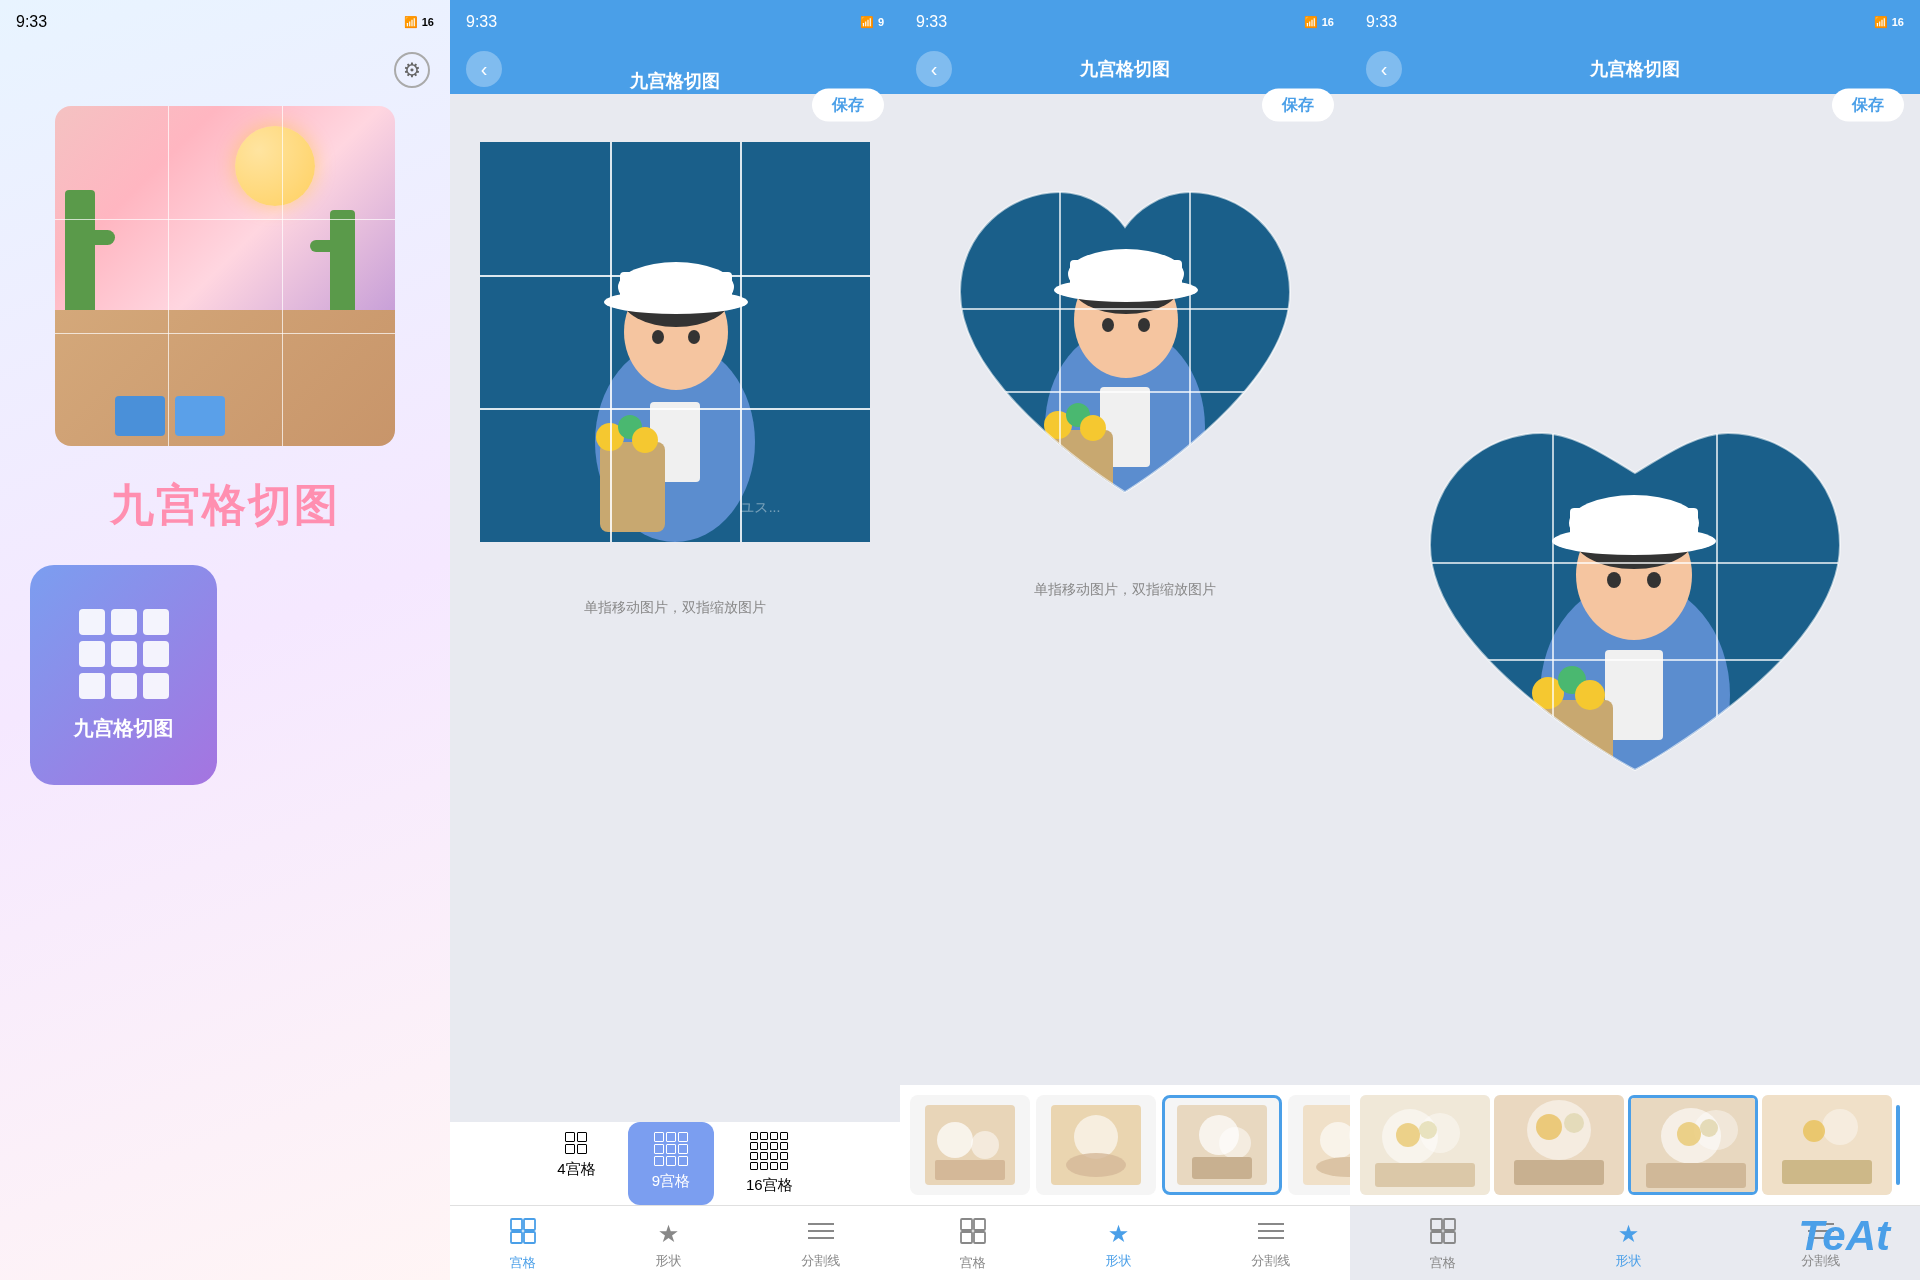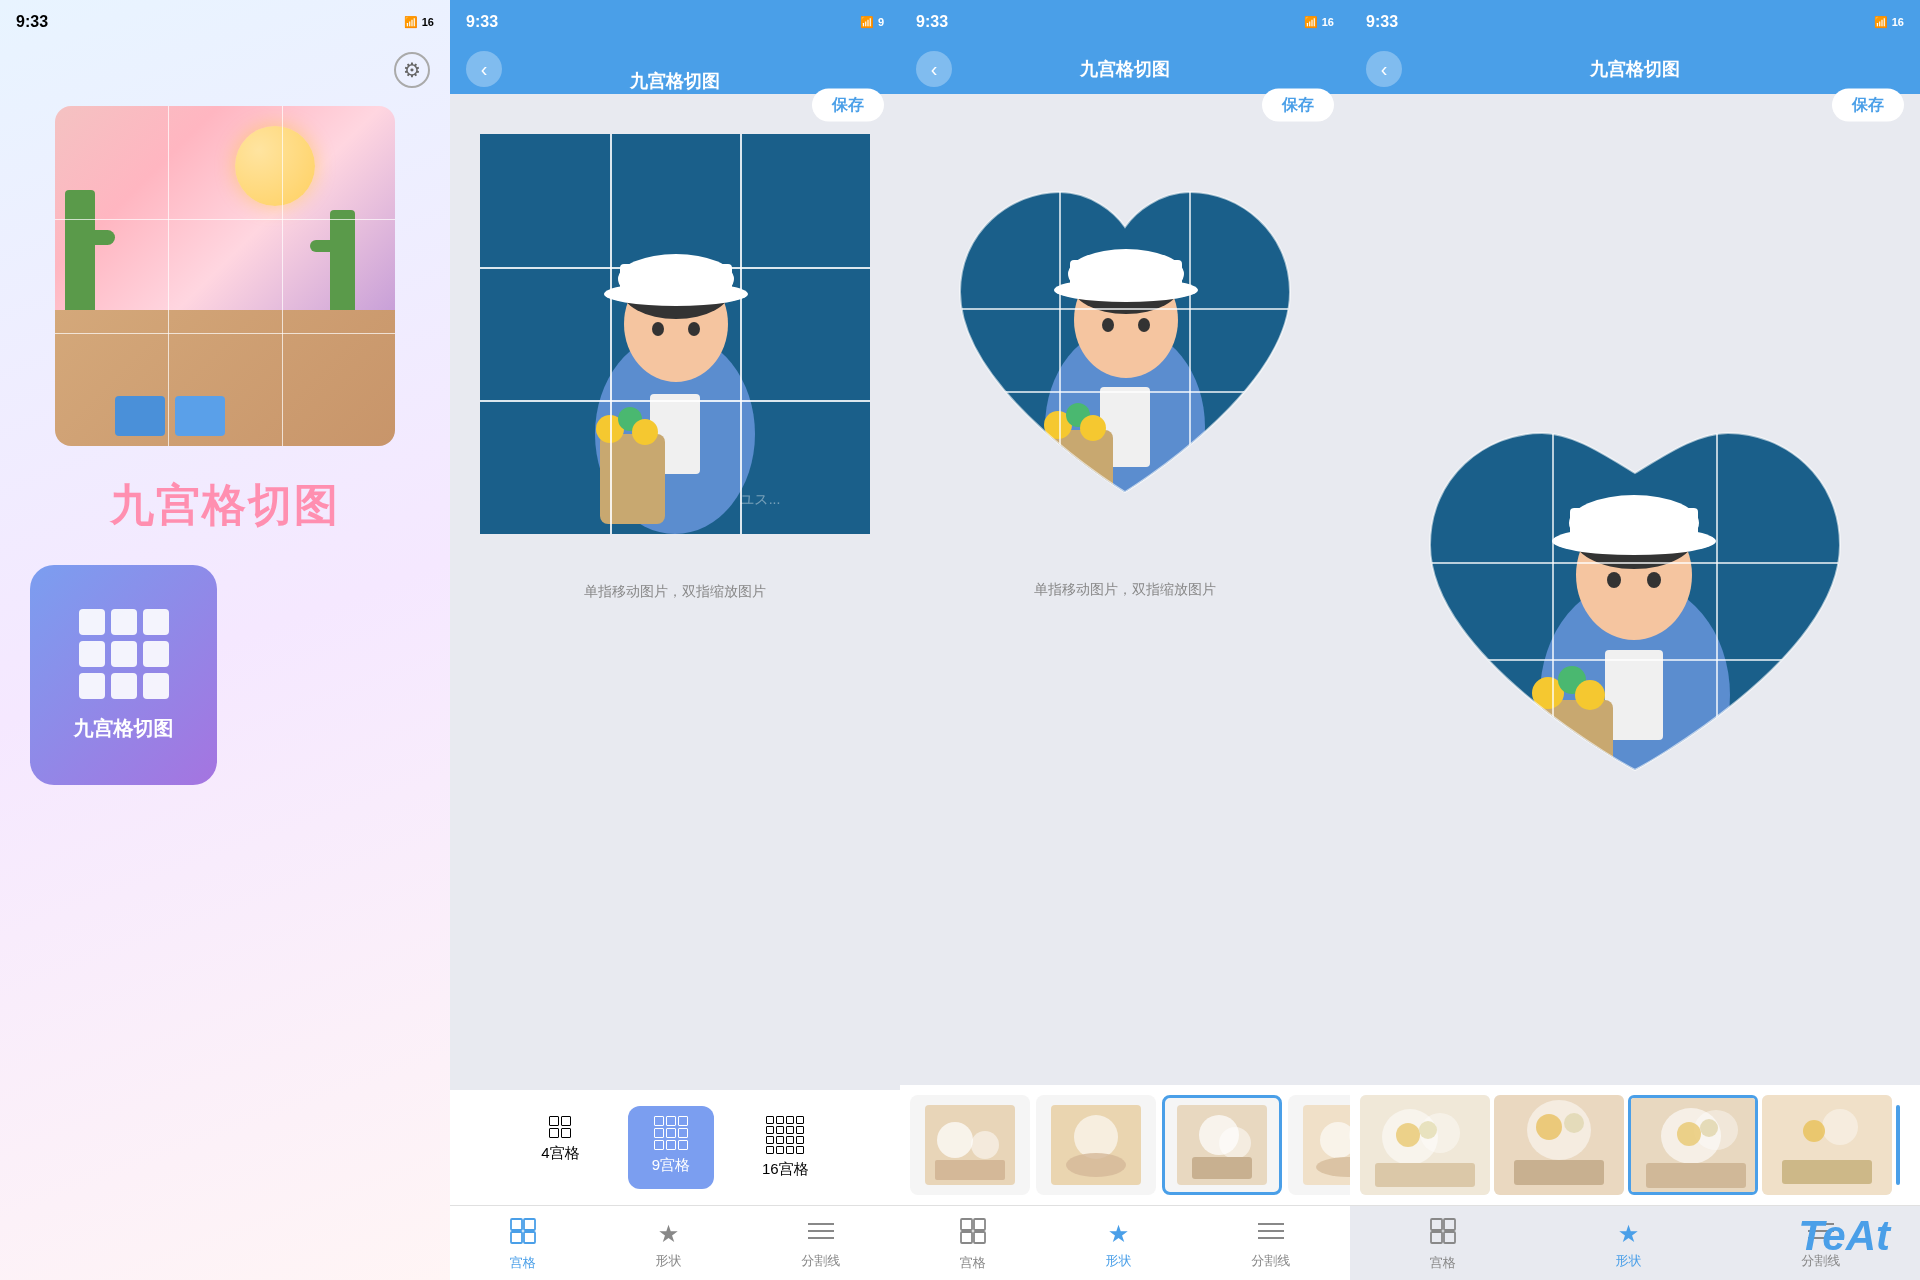--- a/index.html
+++ b/index.html
@@ -45,21 +45,21 @@
     
     .status-bar {
       height: 44px;
       display: flex;
       align-items: center;
       justify-content: space-between;
       padding: 0 16px;
       font-size: 15px;
       font-weight: 600;
     }
-    .status-bar .time { font-weight: 700; font-size: 16px; }
+    .status-bar .time { font-weight: 400; font-size: 16px; }
     .status-icons { display: flex; align-items: center; gap: 4px; font-size: 11px; }
 
     
     .p1-header {
       display: flex;
       justify-content: flex-end;
       padding: 8px 20px;
     }
     .gear-icon {
       width: 36px; height: 36px;
@@ -298,22 +298,22 @@
       color: #4a9fe8;
       border-radius: 18px;
       padding: 6px 20px;
       font-size: 16px;
       font-weight: 600;
       margin-top: 36px;
     }
     .grid-options {
       display: flex;
       justify-content: center;
-      gap: 24px;
-      padding: 16px 0;
+      gap: 8px;
+      padding: 0 0;
     }
     .grid-option {
       display: flex;
       flex-direction: column;
       align-items: center;
       gap: 6px;
       padding: 10px 24px;
       border-radius: 12px;
       cursor: pointer;
     }

